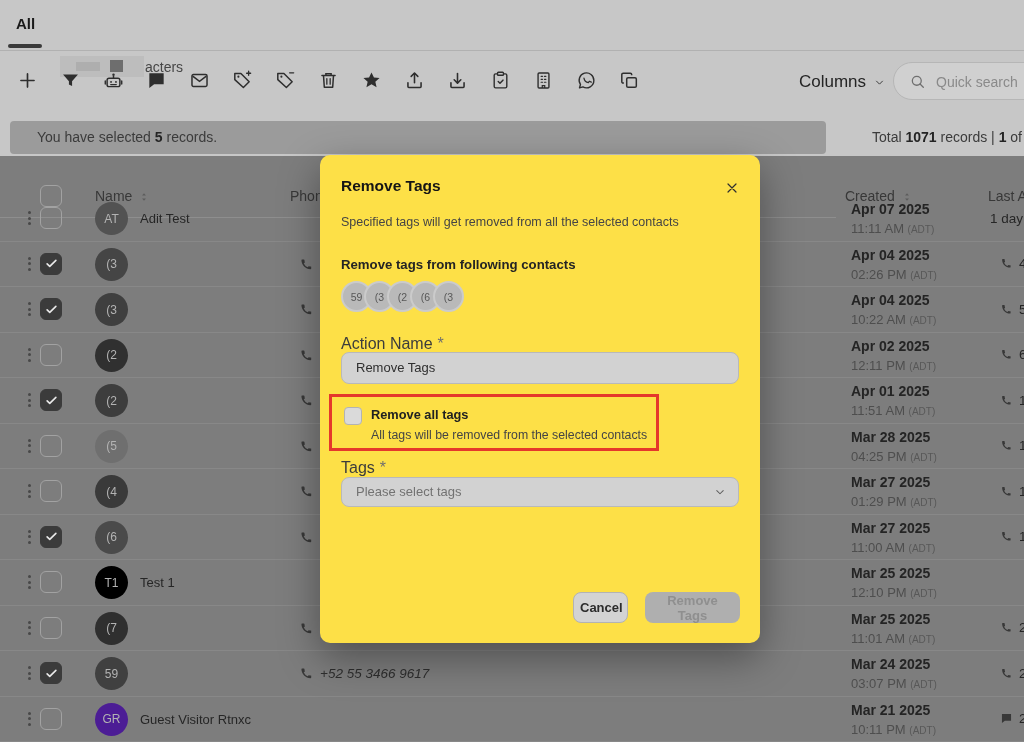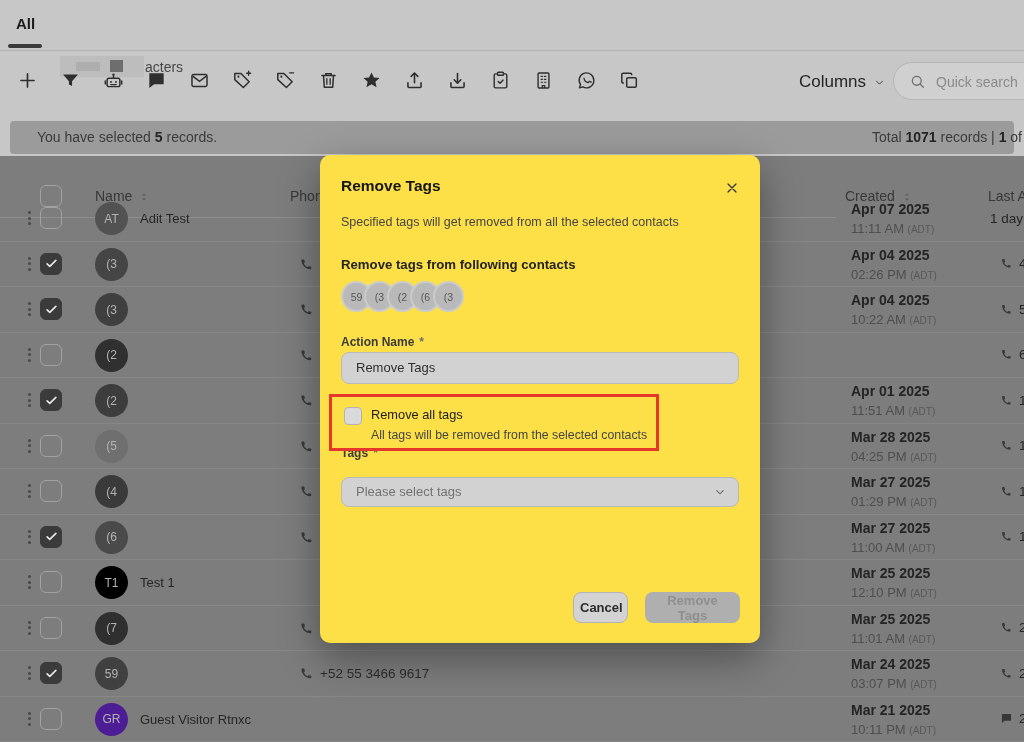--- a/index.html
+++ b/index.html
@@ -20,67 +20,67 @@
   .tool{width:21px;height:21px;display:inline-block;cursor:pointer;}
   .columns{position:absolute;left:799px;top:72px;display:flex;align-items:center;gap:7px;
            font-size:17px;color:#252525;cursor:pointer;}
   .search{position:absolute;left:893px;top:62px;width:210px;height:38px;background:#d0d0d0;
           border:1px solid #b6b6b6;border-radius:19px;box-sizing:border-box;}
   .search .sic{position:absolute;left:15px;top:10px;width:17px;height:17px;}
   .search input{position:absolute;left:40px;top:1px;height:34px;width:150px;border:none;background:transparent;
           outline:none;font-family:"Liberation Sans",sans-serif;font-size:14px;color:#555;}
   .search input::placeholder{color:#8a8a8a;}
   
-  .selbar{position:absolute;top:121px;left:10px;width:1004px;height:33px;background:#9b9b9b;border-radius:4px;text-align:center;}
+  .selbar{position:absolute;top:121px;left:10px;width:816px;height:33px;background:#9b9b9b;border-radius:4px;text-align:center;}
   .sel-left{position:absolute;left:27px;top:0;line-height:33px;font-size:14px;color:#3b3b3b;white-space:pre;}
   .sel-left b,.sel-right b{color:#242424;font-weight:700;}
   .sel-right{position:absolute;left:862px;top:0;line-height:33px;font-size:14px;color:#3b3b3b;white-space:pre;}
   
   .thead{position:absolute;top:156px;left:0;width:836px;height:40px;border-bottom:1px solid #8e8e8e;margin-top:21px;}
   .hcb{position:absolute;left:40px;top:8px;width:22px;height:22px;border:1.5px solid #a2a2a2;border-radius:6px;box-sizing:border-box;cursor:pointer;}
   .hlabel{position:absolute;top:11px;font-size:14px;color:#383838;cursor:pointer;white-space:nowrap;}
   .sort{display:inline-block;vertical-align:-2px;margin-left:6px;}
   .rows{position:absolute;top:196px;left:0;width:1024px;}
   .row{position:relative;height:45.5px;border-bottom:1px solid #888;box-sizing:border-box;}
   .kebab{position:absolute;left:26px;top:50%;transform:translateY(-50%);display:flex;flex-direction:column;gap:2.5px;cursor:pointer;padding:2px;}
   .kebab i{width:3px;height:3px;border-radius:50%;background:#484848;}
   .cb{position:absolute;left:40px;top:11px;width:22px;height:22px;border:1.5px solid #a2a2a2;border-radius:6px;
       box-sizing:border-box;cursor:pointer;display:flex;align-items:center;justify-content:center;}
   .cb.on{background:#3b3b3b;border-color:#3b3b3b;}
   .avatar{position:absolute;left:95px;top:6px;width:33px;height:33px;border-radius:50%;
       display:flex;align-items:center;justify-content:center;font-size:12px;color:#b3b3b3;}
   .nm{position:absolute;left:140px;top:50%;transform:translateY(-50%);font-size:13px;color:#262626;cursor:pointer;}
   .ph{position:absolute;left:299px;top:15px;width:15px;height:15px;}
-  .phn{position:absolute;left:320px;top:50%;transform:translateY(-50%);font-size:13.5px;color:#2e2e2e;}
+  .phn{position:absolute;left:320px;top:50%;transform:translateY(-50%);font-size:13.5px;color:#2e2e2e;font-style:italic;}
   .created{position:absolute;left:851px;top:5px;}
   .created b{display:block;font-size:14px;font-weight:700;color:#242424;margin-bottom:2px;}
   .created i{font-style:normal;font-size:13px;color:#4e4e4e;}
   .created u{text-decoration:none;font-size:10px;color:#585858;}
   .last{position:absolute;left:1000px;top:0;height:100%;display:flex;align-items:center;gap:6px;justify-content:flex-end;}
   .last span{font-size:13.5px;color:#262626;}
   .lic{width:13px;height:13px;display:inline-block;}
   
   .modal{position:absolute;left:320px;top:155px;width:440px;height:488px;background:#fde047;border-radius:10px;
          box-shadow:0 14px 40px rgba(0,0,0,.38);z-index:10;}
   .m-title{position:absolute;left:21px;top:22px;font-size:15.5px;font-weight:700;color:#151515;}
   .m-close{position:absolute;right:20px;top:25px;width:16px;height:16px;cursor:pointer;}
   .m-sub{position:absolute;left:21px;top:52px;font-size:12.5px;color:#454545;margin-top:8px;}
   .m-sec{position:absolute;left:21px;top:102px;font-size:13.2px;font-weight:700;color:#242424;}
   .chips{position:absolute;left:21px;top:126px;display:flex;}
   .chip{width:27px;height:27px;border-radius:50%;background:#b9b9b9;border:2px solid #cbcbcb;box-sizing:content-box;
         display:flex;align-items:center;justify-content:center;font-size:10.5px;color:#585858;margin-left:-8px;}
   .chip:first-child{margin-left:0;}
-  .m-label{position:absolute;left:21px;font-size:12px;font-weight:700;color:#3c3c3c;}
+  .m-label{position:absolute;left:21px;font-size:16px;font-weight:400;color:#3c3c3c;}
   .m-label em{font-style:normal;color:#6f6f6f;margin-left:5px;}
-  .lab1{top:180px;} .lab2{top:291px;}
+  .lab1{top:180px;} .lab2{top:304px;}
   .m-input{position:absolute;left:21px;top:197px;width:398px;height:32px;background:#d2d2d2;border:1px solid #b9b9b9;
            border-radius:8px;box-sizing:border-box;font-size:13px;color:#2f2f2f;line-height:30px;padding-left:14px;cursor:text;}
   .redbox{position:absolute;left:9px;top:239px;width:330px;height:57px;border:3px solid #e5382b;box-sizing:border-box;z-index:3;}
   .rb-cb{position:absolute;left:12px;top:10px;width:18px;height:18px;background:#dadada;border:1px solid #b3b3b3;border-radius:4px;box-sizing:border-box;cursor:pointer;}
-  .rb-title{position:absolute;left:39px;top:10px;font-size:12.8px;font-weight:400;color:#212121;}
+  .rb-title{position:absolute;left:39px;top:10px;font-size:12.8px;font-weight:700;color:#212121;}
   .rb-desc{position:absolute;left:39px;top:31px;font-size:12.3px;color:#454545;}
   .m-select{position:absolute;left:21px;top:322px;width:398px;height:30px;background:#d2d2d2;border:1px solid #b9b9b9;
            border-radius:8px;box-sizing:border-box;cursor:pointer;}
   .m-select .ptxt{position:absolute;left:14px;top:0;line-height:28px;font-size:13px;color:#727272;}
   .m-select .chv{position:absolute;right:11px;top:7px;width:14px;height:14px;opacity:.75;}
   .m-info{position:absolute;left:21px;top:368px;width:398px;height:54px;background:#c2c2c2;border-radius:8px;box-sizing:border-box;}
   .m-info .iic{position:absolute;left:14px;top:13px;width:16px;height:16px;}
   .m-info .itxt{position:absolute;left:38px;top:8px;width:340px;font-size:12.4px;line-height:1.55;color:#3c3c3c;}
   .btn{position:absolute;top:437px;height:31px;border-radius:8px;font-family:"Liberation Sans",sans-serif;
        font-size:13px;font-weight:600;cursor:pointer;}
@@ -321,20 +321,21 @@
           <i></i>
           <i></i>
         </span>
         <span class="cb"></span>
         <span class="avatar" style="background: rgb(48, 48, 48);">(2</span>
         <span class="ph">
           <svg viewBox="0 0 24 24" width="15" height="15" style="display:block">
             <path d="M19.2 15.3c-1.1 0-2.2-.18-3.2-.52a1 1 0 0 0-1 .24l-1.45 1.45a13.6 13.6 0 0 1-5.97-5.97L9 9.07a1 1 0 0 0 .25-1c-.35-1-.53-2.1-.53-3.22a1 1 0 0 0-1-1H4.9a1 1 0 0 0-1 1c0 8.07 6.54 14.6 14.6 14.6a1 1 0 0 0 1-1v-2.8a1 1 0 0 0-1-1z" fill="#383838"></path>
           </svg>
         </span>
+        <span class="created"><b>Apr 02 2025</b><i>12:11 PM <u>(ADT)</u></i></span>
         <span class="last">
           <span class="lic">
             <svg viewBox="0 0 24 24" width="13" height="13" style="display:block">
               <path d="M19.2 15.3c-1.1 0-2.2-.18-3.2-.52a1 1 0 0 0-1 .24l-1.45 1.45a13.6 13.6 0 0 1-5.97-5.97L9 9.07a1 1 0 0 0 .25-1c-.35-1-.53-2.1-.53-3.22a1 1 0 0 0-1-1H4.9a1 1 0 0 0-1 1c0 8.07 6.54 14.6 14.6 14.6a1 1 0 0 0 1-1v-2.8a1 1 0 0 0-1-1z" fill="#383838"></path>
             </svg>
           </span>
           <span>6</span>
         </span>
       </div>
       <div class="row">

